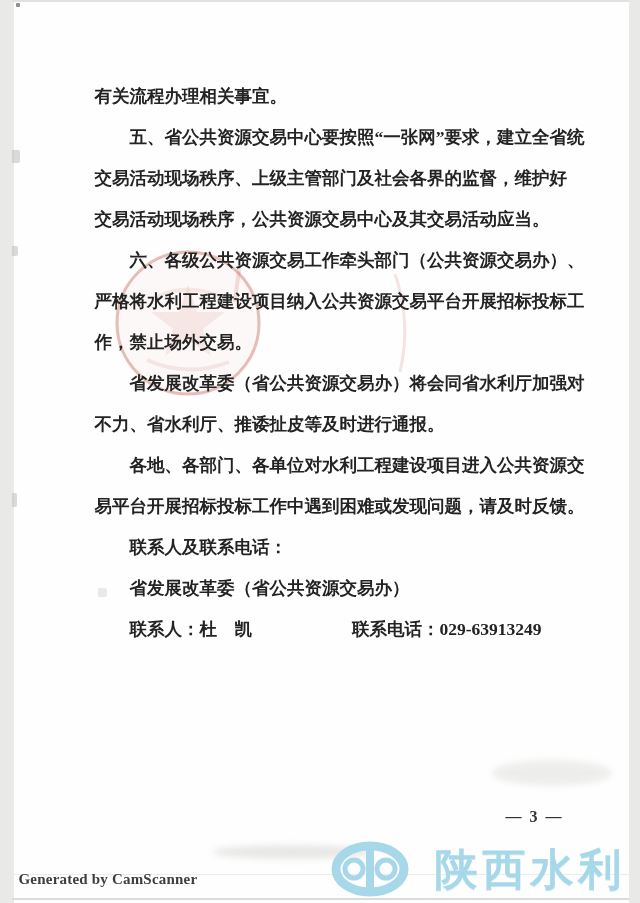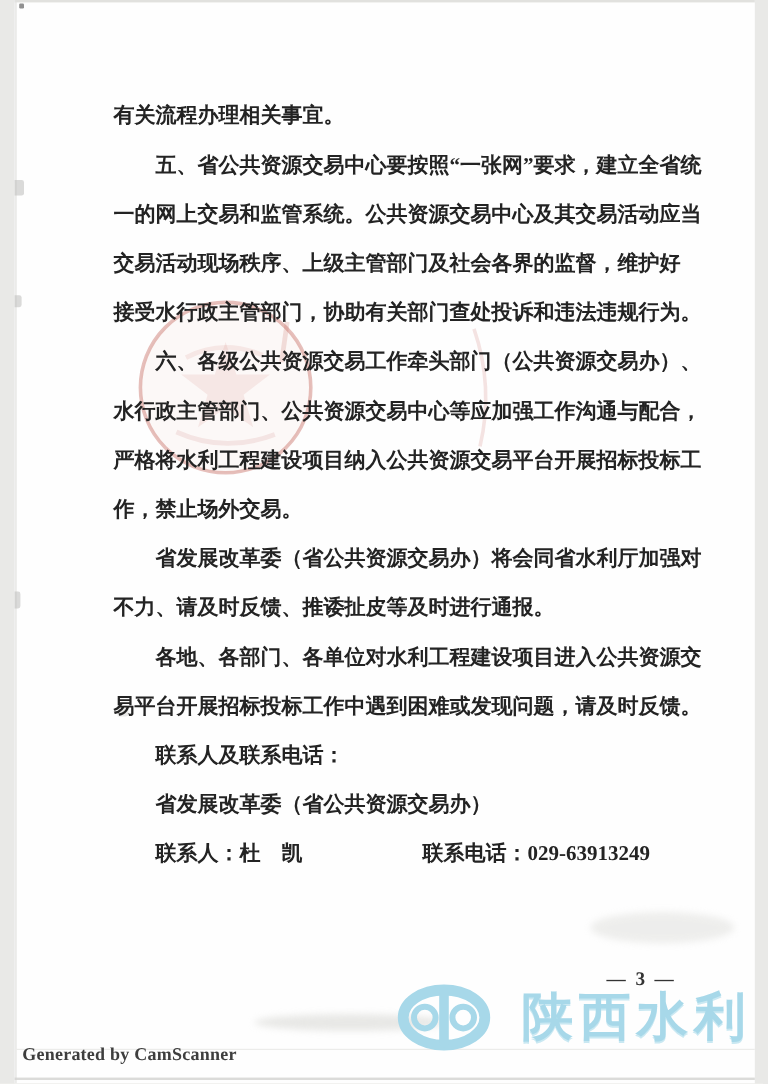--- a/index.html
+++ b/index.html
@@ -31,21 +31,21 @@
   .page-number{
     position:absolute;left:453px;top:808px;width:140px;text-align:center;
     font-size:16px;color:#333;font-weight:600;letter-spacing:2px;
   }
 
   
   .stamp-svg{position:absolute;left:95px;top:240px;pointer-events:none;}
 
   
   .watermark{
-    position:absolute;right:2px;bottom:26px;display:flex;align-items:center;gap:25px;
+    position:absolute;right:2px;bottom:5px;display:flex;align-items:center;gap:25px;
   }
   .watermark-text{
     font-family:"Liberation Sans","DejaVu Sans",sans-serif;
     font-size:43px;font-weight:bold;color:#a7d8e9;letter-spacing:5px;
     text-shadow:0 1px 0 #c9e8f2;line-height:1;
   }
 
   .footer-cam{
     position:absolute;left:7px;top:871px;
     font-family:Liberation Serif, serif;
@@ -77,29 +77,27 @@
     <path d="M81 45 L90 72 L118 72 L96 89 L104 116 L81 100 L58 116 L66 89 L44 72 L72 72 Z" fill="#c05a50" opacity="0.10"></path>
     <path d="M40 120 q 40 18 82 2" fill="none" stroke="#c05a50" stroke-width="4" opacity="0.12"></path>
     <path d="M48 58 q 30 -16 64 -2" fill="none" stroke="#c05a50" stroke-width="4" opacity="0.10"></path>
     <rect x="128" y="28" width="4" height="34" fill="#c05a50" opacity="0.18" transform="rotate(8 130 45)"></rect>
     <path d="M288 34 C 299 66, 301 98, 293 132" fill="none" stroke="#c05a50" stroke-width="3" opacity="0.16"></path>
   </svg>
 
   <div class="doc-lines">
       <div class="line"><span>有关流程办理相关事宜。</span></div>
       <div class="line indent"><span>五、省公共资源交易中心要按照“一张网”要求，建立全省统</span></div>
-      <div class="line"><span>一的网上交易和监管系统。公共资源交易中心及其交易活动应当</span></div>
       <div class="line"><span>交易活动现场秩序、上级主管部门及社会各界的监督，维护好</span></div>
-      <div class="line"><span>接受水行政主管部门，协助有关部门查处投诉和违法违规行为。</span></div>
+      <div class="line"><span>交易活动现场秩序，公共资源交易中心及其交易活动应当。</span></div>
       <div class="line indent"><span>六、各级公共资源交易工作牵头部门（公共资源交易办）、</span></div>
-      <div class="line"><span>水行政主管部门、公共资源交易中心等应加强工作沟通与配合，</span></div>
       <div class="line"><span>严格将水利工程建设项目纳入公共资源交易平台开展招标投标工</span></div>
       <div class="line"><span>作，禁止场外交易。</span></div>
       <div class="line indent"><span>省发展改革委（省公共资源交易办）将会同省水利厅加强对</span></div>
-      <div class="line"><span>不力、请及时反馈、推诿扯皮等及时进行通报。</span></div>
+      <div class="line"><span>不力、省水利厅、推诿扯皮等及时进行通报。</span></div>
       <div class="line indent"><span>各地、各部门、各单位对水利工程建设项目进入公共资源交</span></div>
       <div class="line"><span>易平台开展招标投标工作中遇到困难或发现问题，请及时反馈。</span></div>
       <div class="line indent"><span>联系人及联系电话：</span></div>
       <div class="line indent"><span>省发展改革委（省公共资源交易办）</span></div>
       <div class="line indent"><span>联系人：杜　凯</span><span class="extra">联系电话：029-63913249</span></div>
     </div>
 
   <div class="page-number">— 3 —</div>
 
   <div class="footer-cam">Generated by CamScanner</div>

